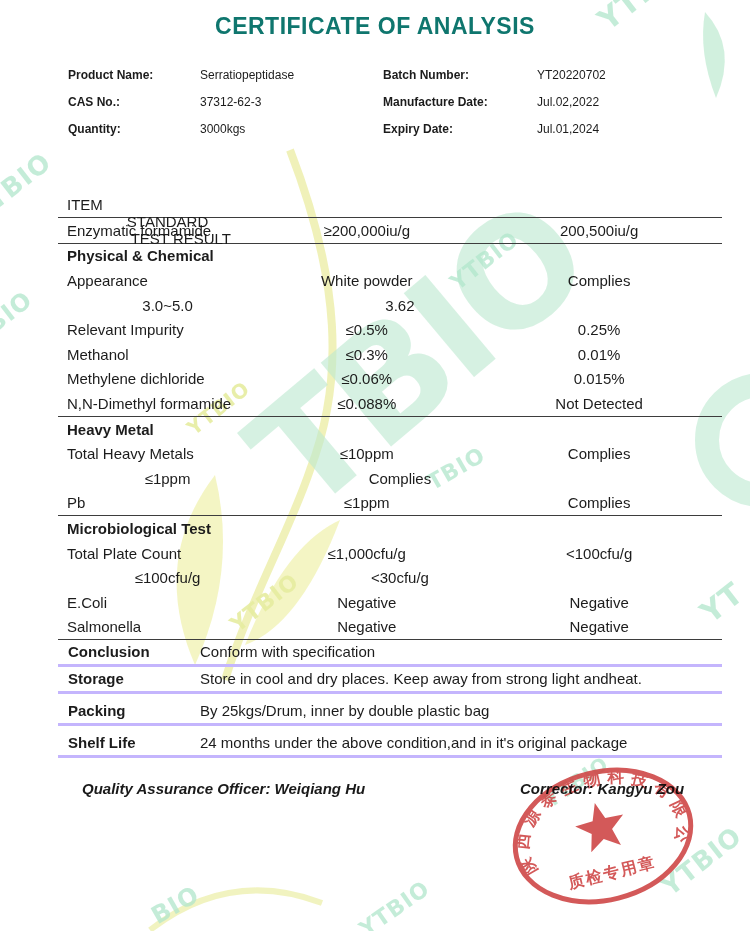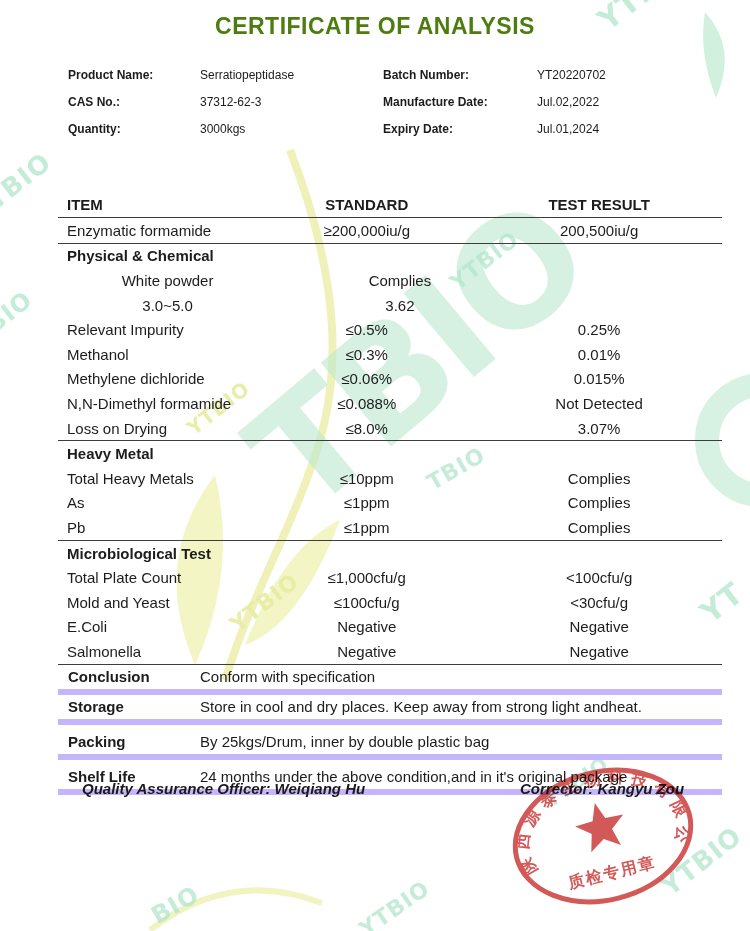--- a/index.html
+++ b/index.html
@@ -21,36 +21,36 @@
   .wm6{left:182px;top:398px;font-size:20px;transform:rotate(-38deg);}
   .wm7{left:225px;top:592px;font-size:22px;transform:rotate(-38deg);}
   .wm8{left:700px;top:588px;font-size:30px;transform:rotate(-38deg);}
   .wm9{left:540px;top:772px;font-size:20px;transform:rotate(-35deg);}
   .wm10{left:655px;top:848px;font-size:26px;transform:rotate(-38deg);}
   .wm11{left:150px;top:893px;font-size:24px;transform:rotate(-30deg);}
   .wm12{left:355px;top:898px;font-size:22px;transform:rotate(-35deg);}
   
   .content{position:absolute;inset:0;z-index:2;}
   .title{position:absolute;top:13px;left:0;width:100%;text-align:center;
-         font-size:23px;font-weight:bold;letter-spacing:0.5px;color:#4d7c0f;}
+         font-size:23px;font-weight:bold;letter-spacing:0.5px;color:#0f766e;}
   .info-row{position:absolute;left:0;width:100%;height:21px;font-size:12px;}
   .info-row .l1{position:absolute;left:68px;font-weight:bold;}
   .info-row .v1{position:absolute;left:200px;}
   .info-row .l2{position:absolute;left:383px;font-weight:bold;}
   .info-row .v2{position:absolute;left:537px;}
   .ir1{top:68px;} .ir2{top:95px;} .ir3{top:122px;}
   .coa-table{position:absolute;left:58px;top:196px;width:664px;font-size:15px;}
-  .t-head{display:flex;height:21px;font-weight:bold;}
+  .t-head{display:flex;height:21px;font-weight:normal;flex-direction:column;}
   .t-row{display:flex;height:24.6px;align-items:center;}
   .c1{width:30%;padding-left:9px;box-sizing:border-box;text-align:left;}
   .c2{width:33%;text-align:center;}
   .c3{width:37%;text-align:center;}
   .sec .c1{font-weight:bold;width:100%;}
   .rule{border-bottom:1.6px solid #3d3d3d;height:0;}
-  .f-row{display:flex;align-items:center;padding:3px 0 4px;border-bottom:6px solid #c4b5fd;}
+  .f-row{display:flex;align-items:center;padding:3px 0 4px;border-bottom:3px solid #c4b5fd;}
   .f-row.gap{margin-top:5px;}
   .f-label{width:110px;padding-left:10px;box-sizing:border-box;font-weight:bold;}
   .f-value{flex:1;margin-left:32px;}
   .signatures{position:absolute;top:780px;left:0;width:100%;font-size:15px;
               font-weight:bold;font-style:italic;color:#1a1a1a;}
   .sig-qa{position:absolute;left:82px;white-space:nowrap;}
   .sig-cor{position:absolute;left:520px;white-space:nowrap;}
   
   .stamp{position:absolute;left:501px;top:754px;z-index:3;mix-blend-mode:multiply;opacity:0.9;}
 </style>
@@ -118,20 +118,21 @@
         <span class="c1">Enzymatic formamide</span>
         <span class="c2">≥200,000iu/g</span>
         <span class="c3">200,500iu/g</span>
       </div>
       <div class="rule"></div>
 
       <div class="t-row sec">
         <span class="c1">Physical &amp; Chemical</span>
       </div>
       <div class="t-row">
+        <span class="c1">Appearance</span>
         <span class="c2">White powder</span>
         <span class="c3">Complies</span>
       </div>
       <div class="t-row">
         <span class="c2">3.0~5.0</span>
         <span class="c3">3.62</span>
       </div>
       <div class="t-row">
         <span class="c1">Relevant Impurity</span>
         <span class="c2">≤0.5%</span>
@@ -145,57 +146,50 @@
       <div class="t-row">
         <span class="c1">Methylene dichloride</span>
         <span class="c2">≤0.06%</span>
         <span class="c3">0.015%</span>
       </div>
       <div class="t-row">
         <span class="c1">N,N-Dimethyl formamide</span>
         <span class="c2">≤0.088%</span>
         <span class="c3">Not Detected</span>
       </div>
-      <div class="t-row">
-        <span class="c1">Loss on Drying</span>
-        <span class="c2">≤8.0%</span>
-        <span class="c3">3.07%</span>
-      </div>
       <div class="rule"></div>
 
       <div class="t-row sec">
         <span class="c1">Heavy Metal</span>
       </div>
       <div class="t-row">
         <span class="c1">Total Heavy Metals</span>
         <span class="c2">≤10ppm</span>
         <span class="c3">Complies</span>
       </div>
       <div class="t-row">
-        <span class="c1">As</span>
         <span class="c2">≤1ppm</span>
         <span class="c3">Complies</span>
       </div>
       <div class="t-row">
         <span class="c1">Pb</span>
         <span class="c2">≤1ppm</span>
         <span class="c3">Complies</span>
       </div>
       <div class="rule"></div>
 
       <div class="t-row sec">
         <span class="c1">Microbiological Test</span>
       </div>
       <div class="t-row">
         <span class="c1">Total Plate Count</span>
         <span class="c2">≤1,000cfu/g</span>
         <span class="c3">&lt;100cfu/g</span>
       </div>
       <div class="t-row">
-        <span class="c1">Mold and Yeast</span>
         <span class="c2">≤100cfu/g</span>
         <span class="c3">&lt;30cfu/g</span>
       </div>
       <div class="t-row">
         <span class="c1">E.Coli</span>
         <span class="c2">Negative</span>
         <span class="c3">Negative</span>
       </div>
       <div class="t-row">
         <span class="c1">Salmonella</span>

